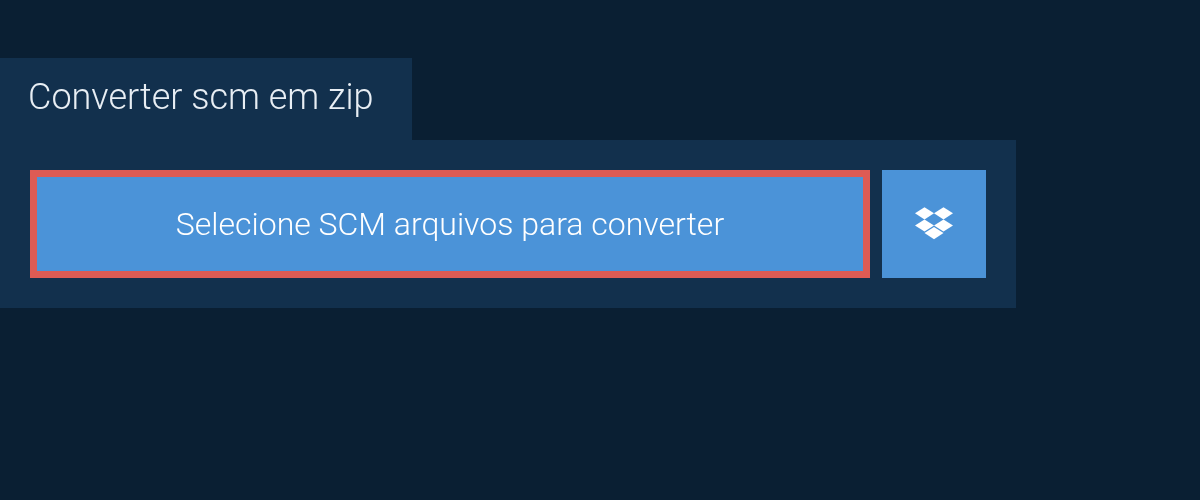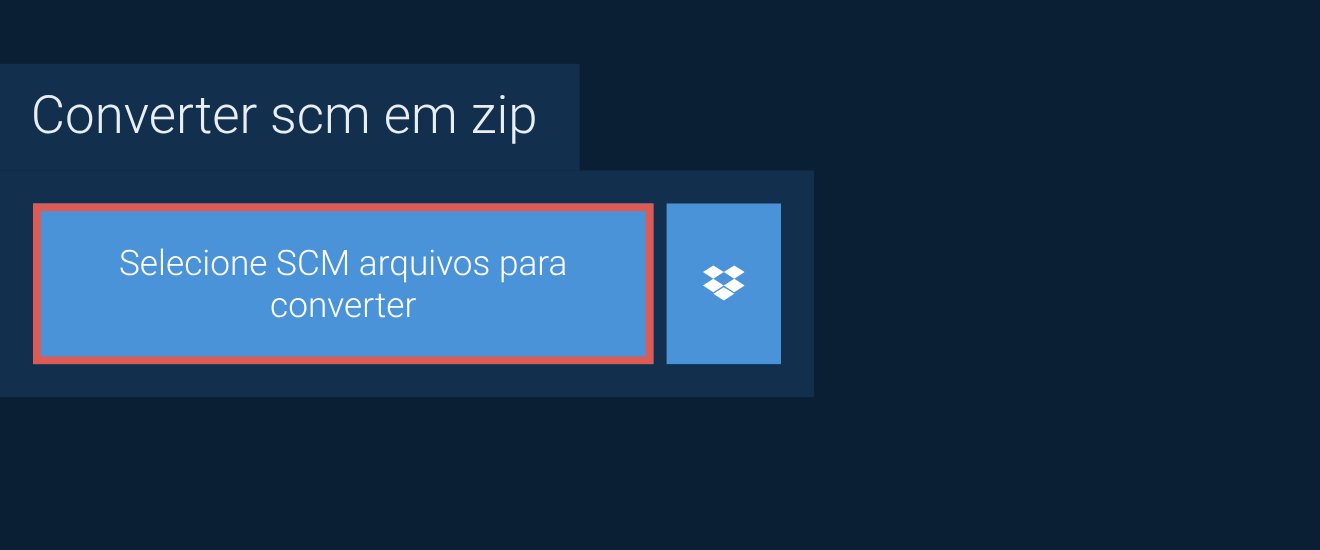--- a/index.html
+++ b/index.html
@@ -15,27 +15,27 @@
       overflow: hidden;
     }
     .tab-bar {
       padding-top: 58px;
       padding-left: 0;
     }
     .tab {
       display: inline-block;
       background: #12304d;
       color: #e8eef4;
-      font-size: 48px;
+      font-size: 36px;
       font-weight: 300;
       padding: 18px 38px 22px 28px;
     }
     .panel {
       background: #12304d;
-      width: 740px;
+      width: 1016px;
       padding: 30px 30px 30px 30px;
       margin-left: 0;
     }
     .button-row {
       display: flex;
       gap: 12px;
     }
     .select-button {
       background: #4b93d8;
       border: 7px solid #dd5b54;

